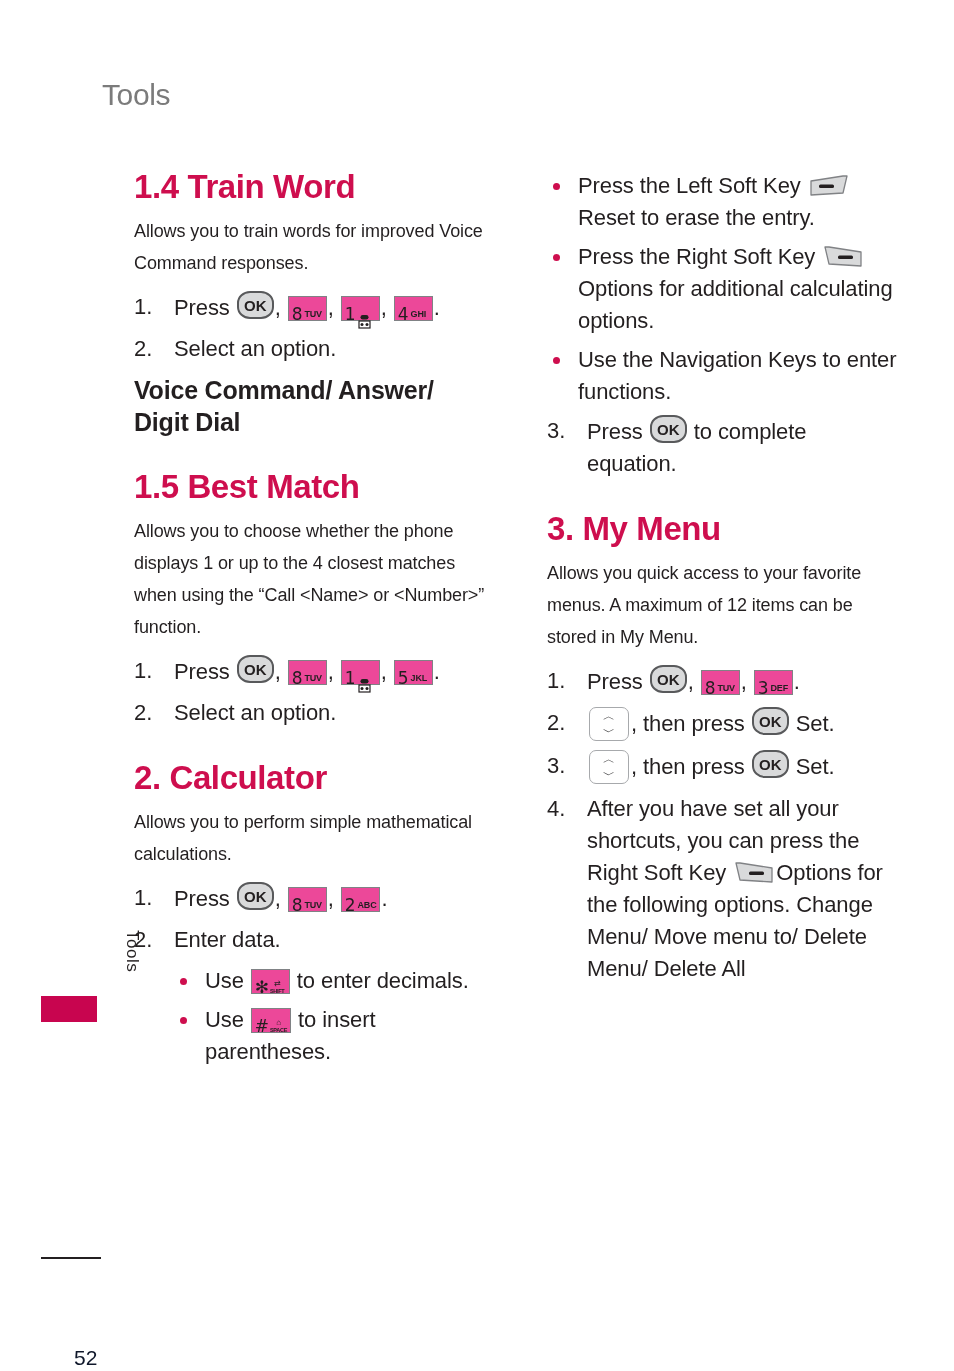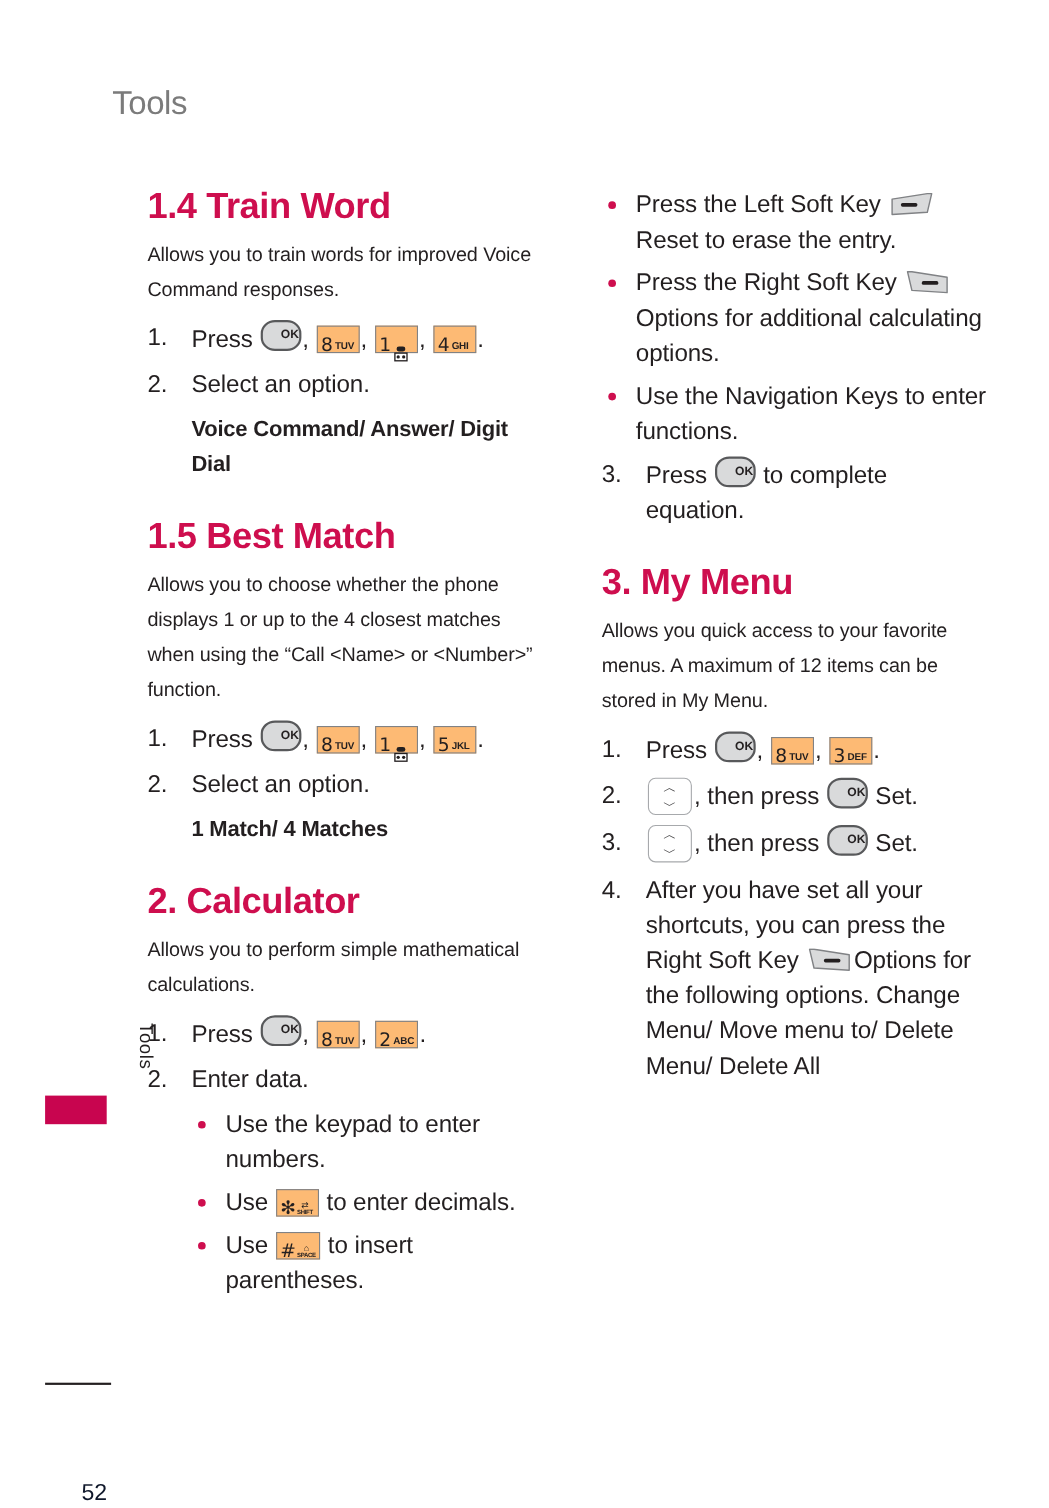--- a/index.html
+++ b/index.html
@@ -137,23 +137,22 @@
     width: 7px;
     height: 7px;
     border-radius: 50%;
     background: #ce0e4e;
   }
   ul.bullets.indent { margin-left: 40px; }
 
   .opt-line {
     display: block;
     font-weight: bold;
-    font-size: 20px;
+    font-size: 25px;
     line-height: 32px;
-    margin-left: 40px;
     letter-spacing: -0.2px;
   }
   .bold { font-weight: normal; }
 
   
 
   
   .key-ok {
     display: inline-block;
     vertical-align: -4px;
@@ -162,35 +161,35 @@
     border: 2px solid #58595b;
     border-radius: 13px/12px;
     background: #d9dadb;
     position: relative;
     margin: 0 1px;
   }
   .key-ok > span {
     position: absolute;
     left: 0; right: 0; top: 50%;
     transform: translateY(-50%);
-    text-align: right;
-    font-size: 11px;
+    text-align: center;
+    font-size: 15px;
     font-weight: bold;
     color: #231f20;
     letter-spacing: 0px;
     line-height: 1;
   }
 
   
   .key-num {
     display: inline-block;
     vertical-align: -5px;
     height: 25px;
     min-width: 39px;
-    background: #fdba74;
+    background: #ec4899;
     border: 1.5px solid #808285;
     position: relative;
     margin: 0 1px;
     padding: 0 3px;
     box-sizing: border-box;
     white-space: nowrap;
   }
   .key-num .digit {
     display: inline-block;
     font-size: 17px;
@@ -330,40 +329,36 @@
               <rect x="1" y="7" width="11" height="7" fill="none" stroke="#231f20" stroke-width="1.2"></rect>
               <circle cx="4" cy="10.5" r="1.5" fill="#231f20"></circle>
               <circle cx="9" cy="10.5" r="1.5" fill="#231f20"></circle>
             </svg></span></span>,
       <span class="key-num"><span class="digit">5</span><span class="letters">JKL</span></span>.
     </li>
     <li>
       <span class="num">2.</span><span>Select an option.</span>
     </li>
   </ol>
-  <span class="opt-line">1 Match/ 4 Matches</span>
 
   <h2 class="sec-head spaced">2. Calculator</h2>
   <p class="body">Allows you to perform simple mathematical calculations.</p>
 
   <ol class="steps">
     <li>
       <span class="num">1.</span><span>Press</span>&nbsp;<span class="key-ok"><span>OK</span></span>,
       <span class="key-num"><span class="digit">8</span><span class="letters">TUV</span></span>,
       <span class="key-num"><span class="digit">2</span><span class="letters">ABC</span></span>.
     </li>
     <li>
       <span class="num">2.</span><span>Enter data.</span>
     </li>
   </ol>
 
   <ul class="bullets indent">
-    <li>
-      <span class="dot"></span><span>Use the keypad to enter numbers.</span>
-    </li>
     <li>
       <span class="dot"></span><span>Use </span><span class="key-num"><span class="star">✻</span><span class="subglyph"><span class="g1">⇄</span><span class="g2">SHIFT</span></span></span><span> to enter decimals.</span>
     </li>
     <li>
       <span class="dot"></span><span>Use </span><span class="key-num"><span class="star">#</span><span class="subglyph"><span class="g1">⌂</span><span class="g2">SPACE</span></span></span><span> to insert parentheses.</span>
     </li>
   </ul>
 
 </div>
 

